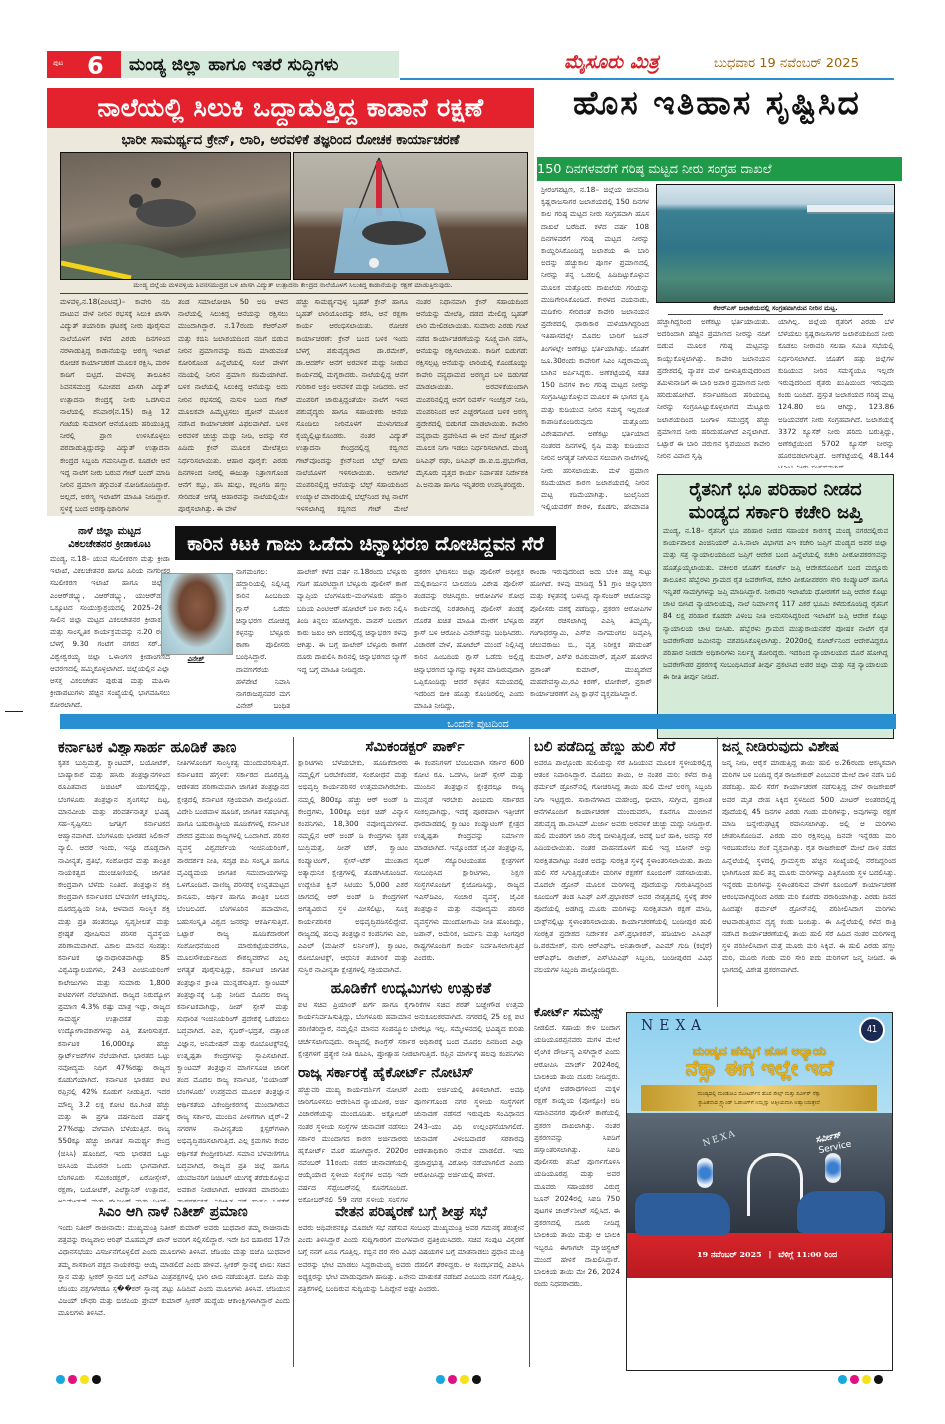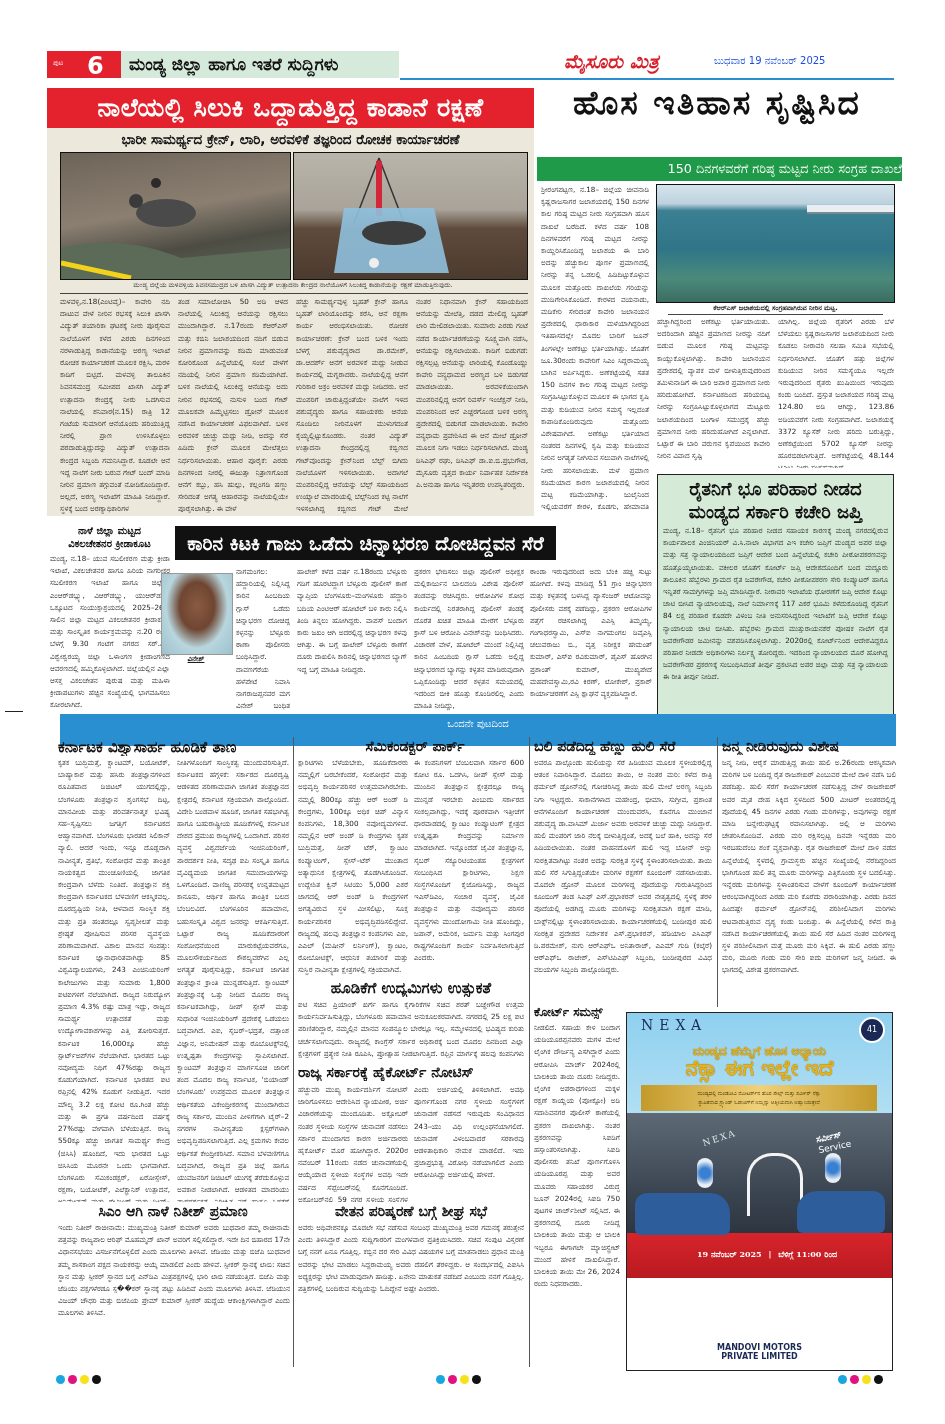--- a/index.html
+++ b/index.html
@@ -6,51 +6,51 @@
   body{width:945px;height:1424px;position:relative;overflow:hidden;font-family:"DejaVu Sans",sans-serif;color:#1a1a1a;}
   .abs{position:absolute;}
   .txt{font-family:"DejaVu Sans",sans-serif;font-size:7.2px;line-height:12.2px;color:#222;text-align:justify;overflow:hidden;}
 
   
   #page-tag{left:47px;top:51px;width:74px;height:27px;background:#e3222d;color:#fff;}
   #page-tag .lbl{position:absolute;left:6px;top:8px;font-size:7px;}
   #page-tag .num{position:absolute;left:40px;top:1px;font-size:24px;font-weight:bold;}
   #section-title{left:121px;top:51px;width:278px;height:27px;background:#d6eadb;color:#111;font-weight:bold;font-size:17px;line-height:27px;padding-left:8px;box-sizing:border-box;white-space:nowrap;}
   #paper-logo{left:564px;top:50px;font-size:19px;font-weight:bold;color:#d6202a;font-style:italic;}
-  #paper-date{left:714px;top:55px;font-size:10px;color:#1d4ed8;}
+  #paper-date{left:714px;top:55px;font-size:13px;color:#a16207;}
   #masthead-rule{left:400px;top:78px;width:494px;height:2px;background:#2a8fd0;}
 
   
   #elephant-headline{left:47px;top:88px;width:487px;height:40px;background:#e3222d;color:#fff;font-size:25px;font-weight:bold;line-height:40px;text-align:center;white-space:nowrap;letter-spacing:0.5px;}
   #elephant-box{left:47px;top:128px;width:487px;height:388px;background:#ede8dc;}
   #elephant-sub{left:47px;top:128px;width:487px;height:22px;font-size:13.5px;font-weight:bold;line-height:22px;text-align:center;color:#111;white-space:nowrap;}
   .photo{border:1.5px solid #111;box-sizing:border-box;overflow:hidden;}
   #photo-el-1{left:60px;top:152px;width:231px;height:128px;background:linear-gradient(170deg,#6d6458 0%,#8b7f71 45%,#4d4c43 70%,#5f6c5f 100%);}
   #photo-el-2{left:293px;top:152px;width:235px;height:128px;background:linear-gradient(180deg,#b9b5aa 0%,#a9a399 45%,#5f4b3c 60%,#4b3a2e 100%);}
   #photo-caption-el{left:58px;top:281px;width:470px;font-size:6.6px;text-align:center;color:#222;white-space:nowrap;}
   .rule-h{height:1px;background:#444;}
 
   
   #krs-head{left:540px;top:84px;width:354px;text-align:center;font-weight:bold;color:#111;font-size:33px;line-height:37px;letter-spacing:2px;}
-  #krs-sub{left:537px;top:157px;width:365px;height:24px;background:#1e9a48;color:#fff;font-size:12.8px;line-height:24px;text-align:right;white-space:nowrap;}
+  #krs-sub{left:537px;top:157px;width:365px;height:24px;background:#1e9a48;color:#fff;font-size:12.8px;line-height:24px;text-align:left;white-space:nowrap;}
   #photo-krs{left:656px;top:184px;width:239px;height:119px;background:linear-gradient(180deg,#d5e4ec 0%,#bcd2de 16%,#3b7f93 22%,#2f7587 55%,#4b8a7b 80%,#3b6d62 100%);}
   #photo-caption-krs{left:656px;top:304px;width:239px;text-align:center;font-size:6.6px;font-weight:bold;color:#222;white-space:nowrap;}
 
   
   #farmer-box{left:657px;top:474px;width:237px;height:265px;background:#d6ead8;border:1.5px solid #222;box-sizing:border-box;}
   #farmer-head{left:660px;top:477px;width:231px;text-align:center;font-size:18px;line-height:23px;font-weight:bold;color:#111;}
 
   
   #theft-head{left:175px;top:526px;width:381px;height:34px;background:#111;color:#fff;font-size:19px;font-weight:bold;line-height:34px;text-align:center;white-space:nowrap;overflow:hidden;}
   #sports-head{left:47px;top:524px;width:125px;text-align:center;font-size:10px;font-weight:bold;line-height:13px;color:#111;}
   #photo-accused{left:161px;top:573px;width:70px;height:80px;background:radial-gradient(ellipse at 50% 40%,#8a5a43 0%,#6f4632 35%,#b8d6de 62%,#9cc2cc 100%);border:1px solid #999;}
   #accused-caption{left:161px;top:655px;width:70px;text-align:center;font-size:7px;font-weight:bold;text-decoration:underline;}
 
   
-  #continued-band{left:60px;top:714px;width:836px;height:32px;background:#2a8fd0;color:#fff;font-size:10px;line-height:19px;text-align:center;}
+  #continued-band{left:60px;top:714px;width:836px;height:15px;background:#2a8fd0;color:#fff;font-size:10px;line-height:19px;text-align:center;}
 
   
   .lh{font-weight:bold;color:#111;white-space:nowrap;overflow:hidden;}
   .col-rule{width:1px;background:#555;}
 
   
   #nexa-ad{left:626px;top:1012px;width:267px;height:359px;border:1.5px solid #222;box-sizing:border-box;overflow:hidden;background:#fff;}
   #ad-sky{left:0;top:0;width:100%;height:120px;background:linear-gradient(180deg,#8fd0ef 0%,#b8e2f4 100%);}
   #ad-brand{left:14px;top:4px;font-family:"DejaVu Serif",serif;font-size:14px;letter-spacing:6px;color:#1a2a55;}
   #ad-badge{left:232px;top:4px;width:22px;height:22px;border-radius:50%;background:#1a2a55;color:#fff;font-size:8px;text-align:center;line-height:22px;border:2px solid #fff;}
@@ -205,24 +205,20 @@
     <div style="font-weight:normal;">Service</div>
   </div>
   <div class="abs" id="ad-carpet"></div>
   <div class="abs" id="ad-car-1"></div>
   <div class="abs" id="ad-car-2"></div>
   <div class="abs" id="ad-event">
     <span>19 ನವೆಂಬರ್ 2025</span>
     <span style="margin:0 4px;">|</span>
     <span>ಬೆಳಿಗ್ಗೆ 11:00 ರಿಂದ</span>
   </div>
-  <div class="abs" id="ad-footer">
-    <div>MANDOVI MOTORS</div>
-    <div>PRIVATE LIMITED</div>
-  </div>
 </div>
 
 <div class="abs rdot-row" style="left:56px;top:1375px;">
   <div class="reg-dot" style="background: rgb(26, 167, 224);"></div>
   <div class="reg-dot" style="background: rgb(224, 18, 127);"></div>
   <div class="reg-dot" style="background: rgb(245, 226, 26);"></div>
   <div class="reg-dot" style="background: rgb(17, 17, 17);"></div>
 </div>
 <div class="abs rdot-row" style="left:436px;top:1375px;">
   <div class="reg-dot" style="background: rgb(26, 167, 224);"></div>

